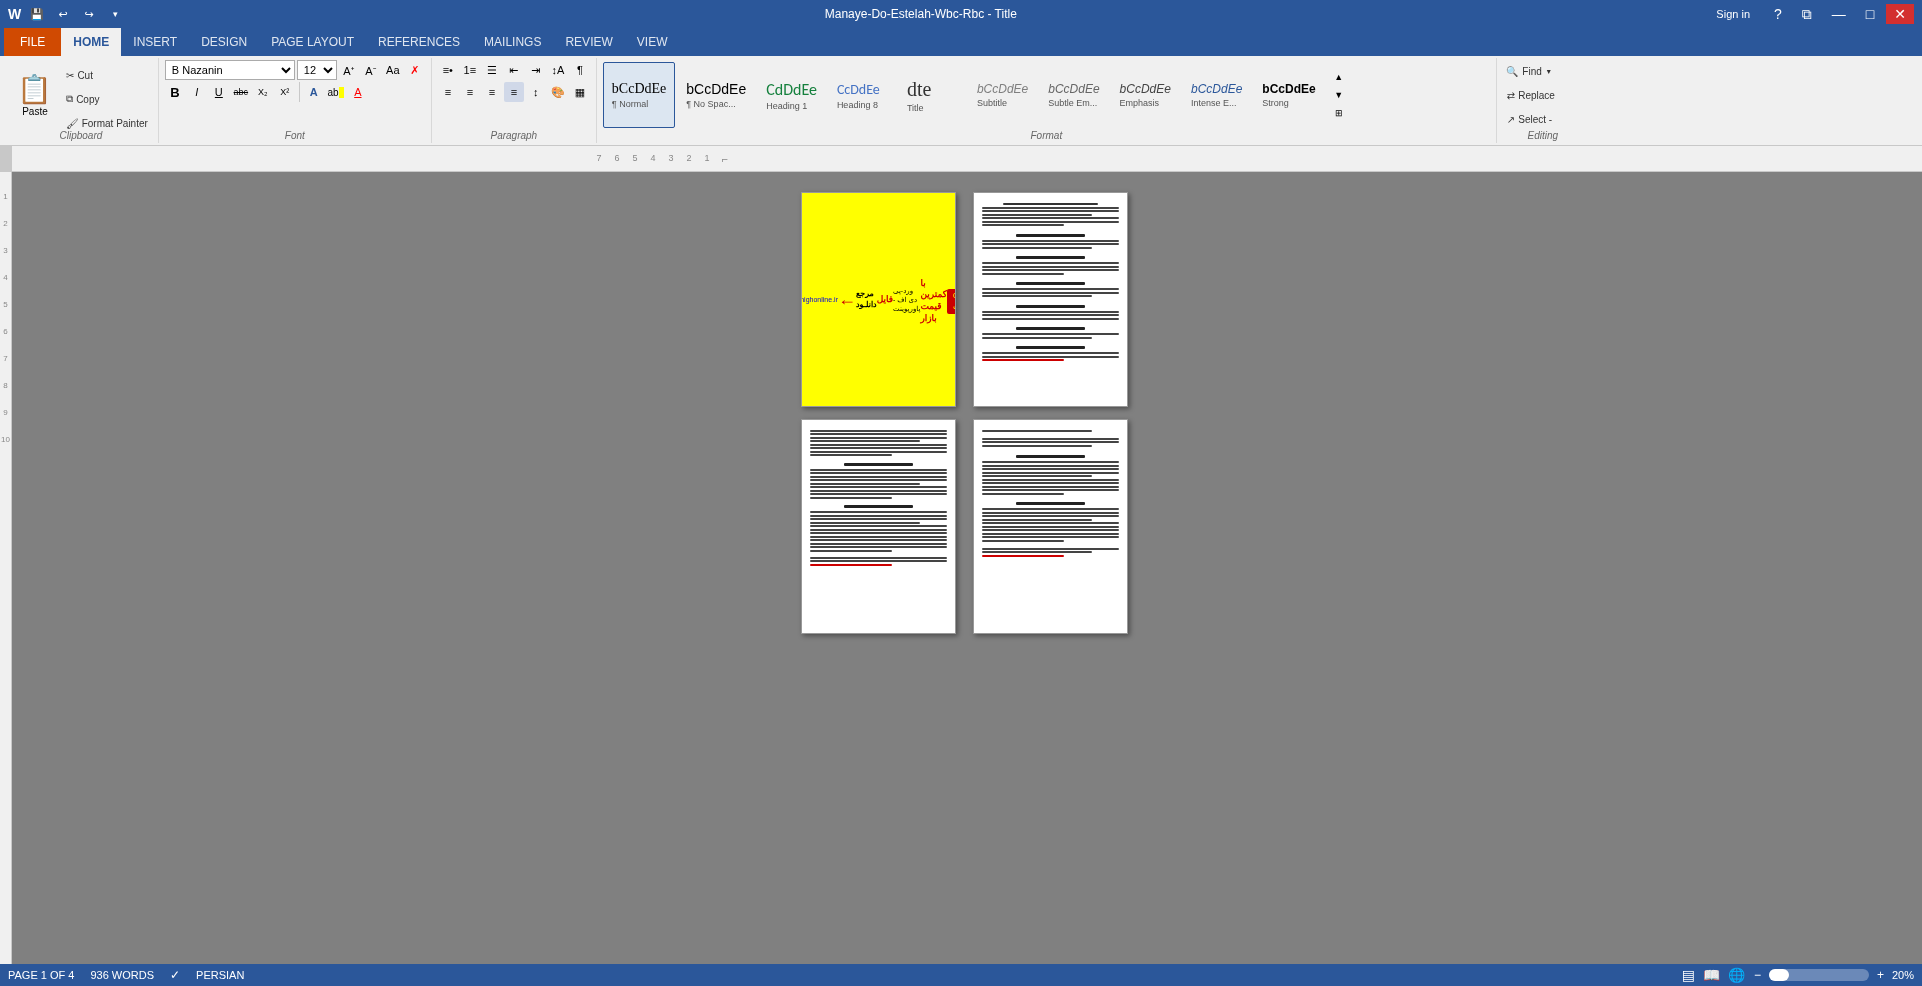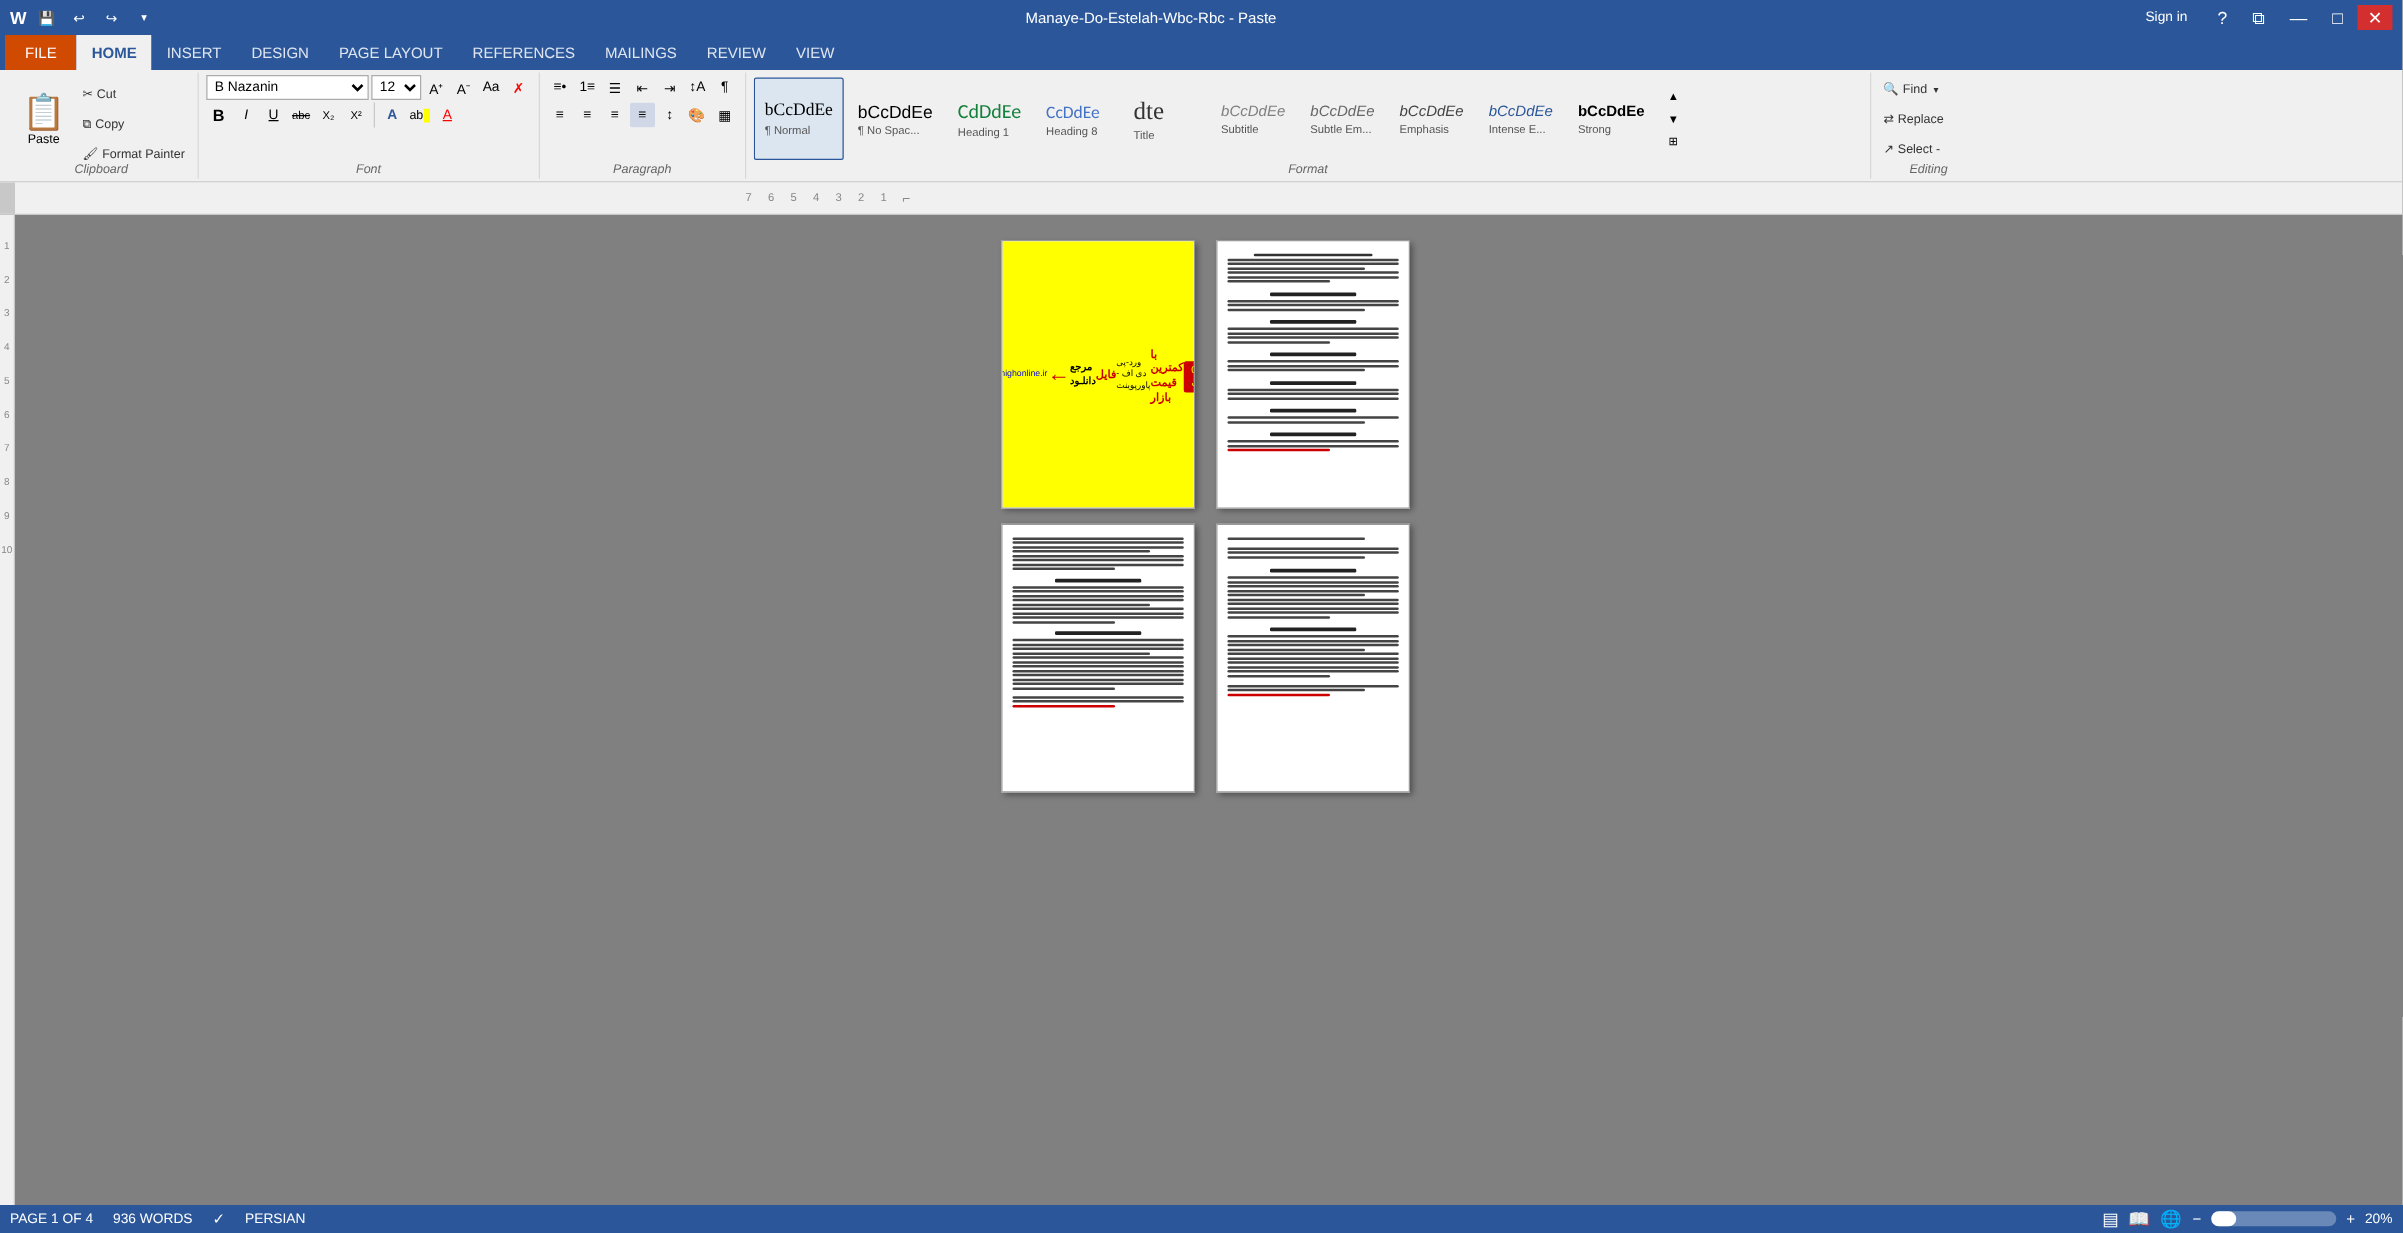--- a/index.html
+++ b/index.html
@@ -290,21 +290,21 @@
 <body>
 
 <div class="title-bar">
   <div class="title-bar-left">
     <span style="color:white;font-weight:bold;font-size:14px;">W</span>
     <span class="qat-btn">💾</span>
     <span class="qat-btn">↩</span>
     <span class="qat-btn">↪</span>
     <span class="qat-btn" style="font-size:9px;">▾</span>
   </div>
-  <div class="title-bar-center">Manaye-Do-Estelah-Wbc-Rbc - Paste</div>
+  <div class="title-bar-center">Manaye-Do-Estelah-Wbc-Rbc - Title</div>
   <div class="title-bar-right">
     <span style="color:white;font-size:11px;cursor:pointer;margin-right:12px;">Sign in</span>
     <span class="title-bar-btn">?</span>
     <span class="title-bar-btn">⧉</span>
     <span class="title-bar-btn">—</span>
     <span class="title-bar-btn">□</span>
     <span class="title-bar-btn" style="background:#d32f2f;">✕</span>
   </div>
 </div>
 

